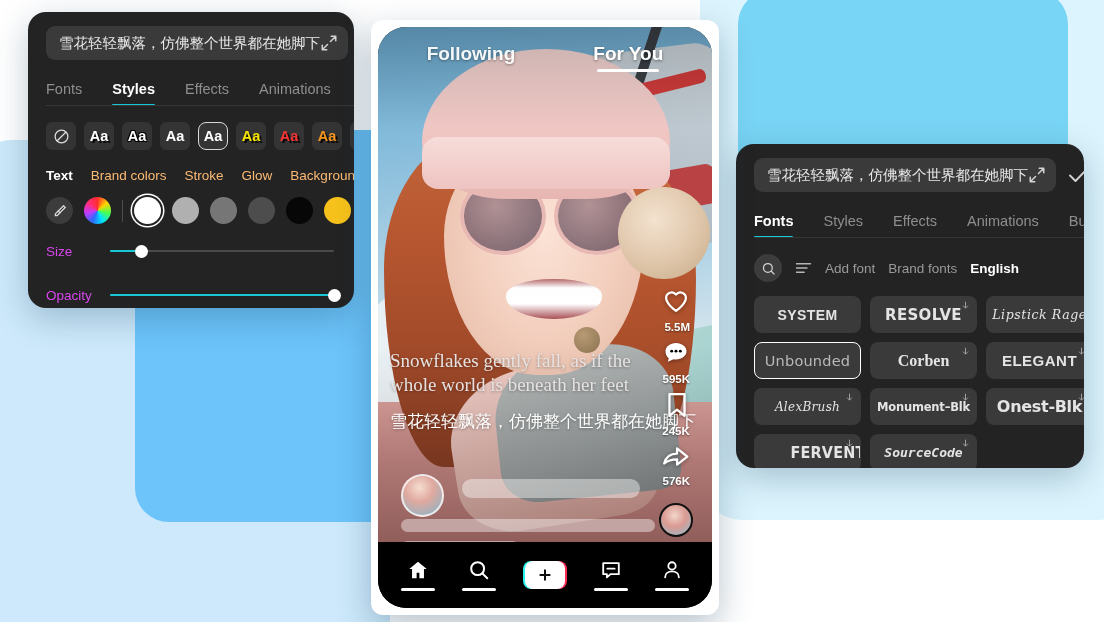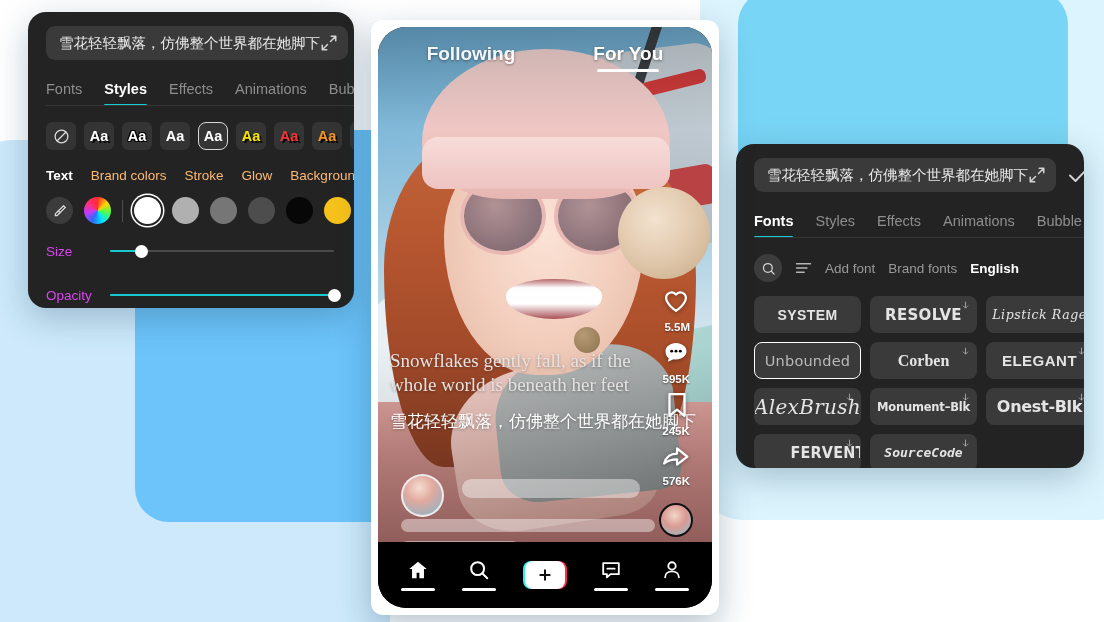--- a/index.html
+++ b/index.html
@@ -41,21 +41,21 @@
     flex: 1 1 auto;
     color: #e9e9e9;
     font-size: 14.5px;
     white-space: nowrap;
     overflow: hidden;
   }
   .expand-ico { width: 18px; height: 18px; flex: 0 0 auto; opacity:.92; }
   .check-ico  { width: 24px; height: 24px; flex: 0 0 auto; opacity:.95; }
 
   
-  .tabs { display: flex; align-items: flex-end; gap: 22px; height: 34px; white-space: nowrap; }
+  .tabs { display: flex; align-items: flex-end; gap: 30px; height: 34px; white-space: nowrap; }
   .tab {
     position: relative;
     color: #8e8e8e;
     font-size: 14.5px;
     padding-bottom: 9px;
     cursor: pointer;
   }
   .tab.active { color: #ffffff; font-weight: bold; }
   .tab.active::after {
     content:""; position:absolute; left:0; right:0; bottom:0;
@@ -122,21 +122,21 @@
     color:#e4e4e4; cursor:pointer; border:1.5px solid transparent; overflow:hidden;
   }
   .font-tile.selected { border-color:#ffffff; color:#b9b9b9; }
   .font-tile .dl { position:absolute; right:6px; top:3px; width:9px; height:11px; opacity:.75; }
   .ft-system   { font-family:"Liberation Sans",sans-serif; font-weight:bold; font-size:14px; letter-spacing:.4px; }
   .ft-resolve  { font-family:"DejaVu Sans",sans-serif; font-weight:bold; font-size:15px; letter-spacing:.3px; }
   .ft-unbounded{ font-family:"DejaVu Sans",sans-serif; font-size:14.5px; letter-spacing:.2px; }
   .ft-lipstick { font-family:"DejaVu Serif",serif; font-size:12.5px; font-style:italic; letter-spacing:.6px; }
   .ft-corben   { font-family:"Liberation Serif",serif; font-weight:bold; font-size:16px; }
   .ft-elegant  { font-family:"Liberation Sans",sans-serif; font-weight:bold; font-size:15px; letter-spacing:.5px; }
-  .ft-alex     { font-family:"DejaVu Serif",serif; font-style:italic; font-size:20px; letter-spacing:.3px; }
+  .ft-alex     { font-family:"DejaVu Serif",serif; font-style:italic; font-size:12px; letter-spacing:.3px; }
   .ft-monument { font-family:"DejaVu Sans",sans-serif; font-weight:bold; font-size:11.5px; letter-spacing:-.2px; }
   .ft-led      { font-family:"DejaVu Sans Mono",monospace; font-size:12.5px; letter-spacing:2.5px; }
   .ft-onest    { font-family:"DejaVu Sans",sans-serif; font-weight:bold; font-size:16px; letter-spacing:-.3px; }
   .ft-fervent  { font-family:"DejaVu Sans Condensed","DejaVu Sans",sans-serif; font-weight:bold; font-size:16px; letter-spacing:.2px;margin-left:41px; }
   .ft-source   { font-family:"DejaVu Sans Mono",monospace; font-style:italic; font-weight:bold; font-size:13px; }
 
   
   #phone {
     position:absolute; left:371px; top:20px; width:348px; height:595px;
     background:#ffffff; border-radius:12px; padding:7px;

